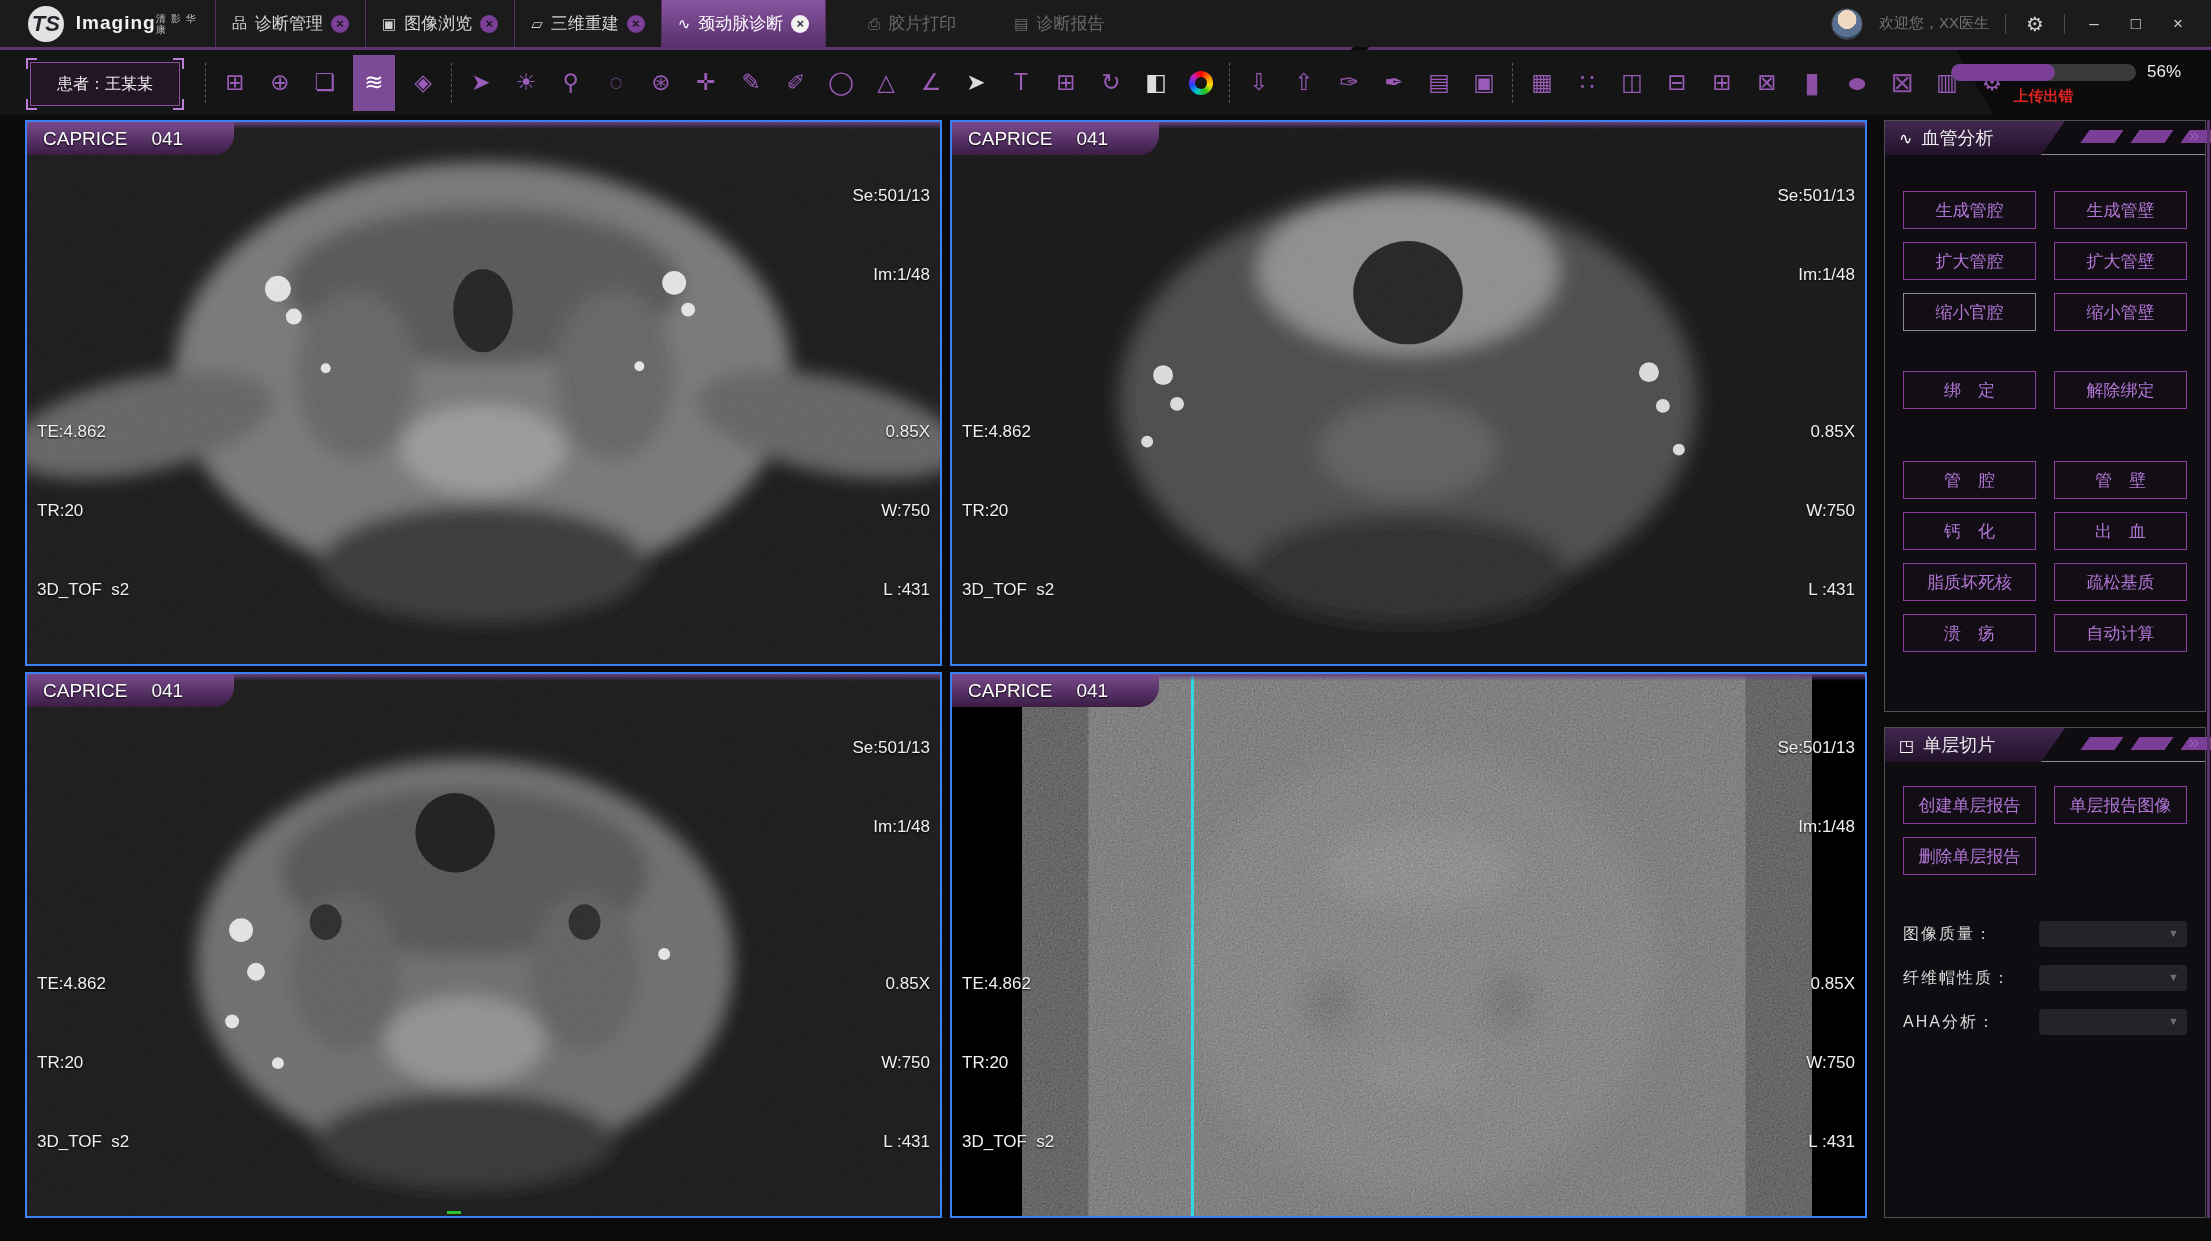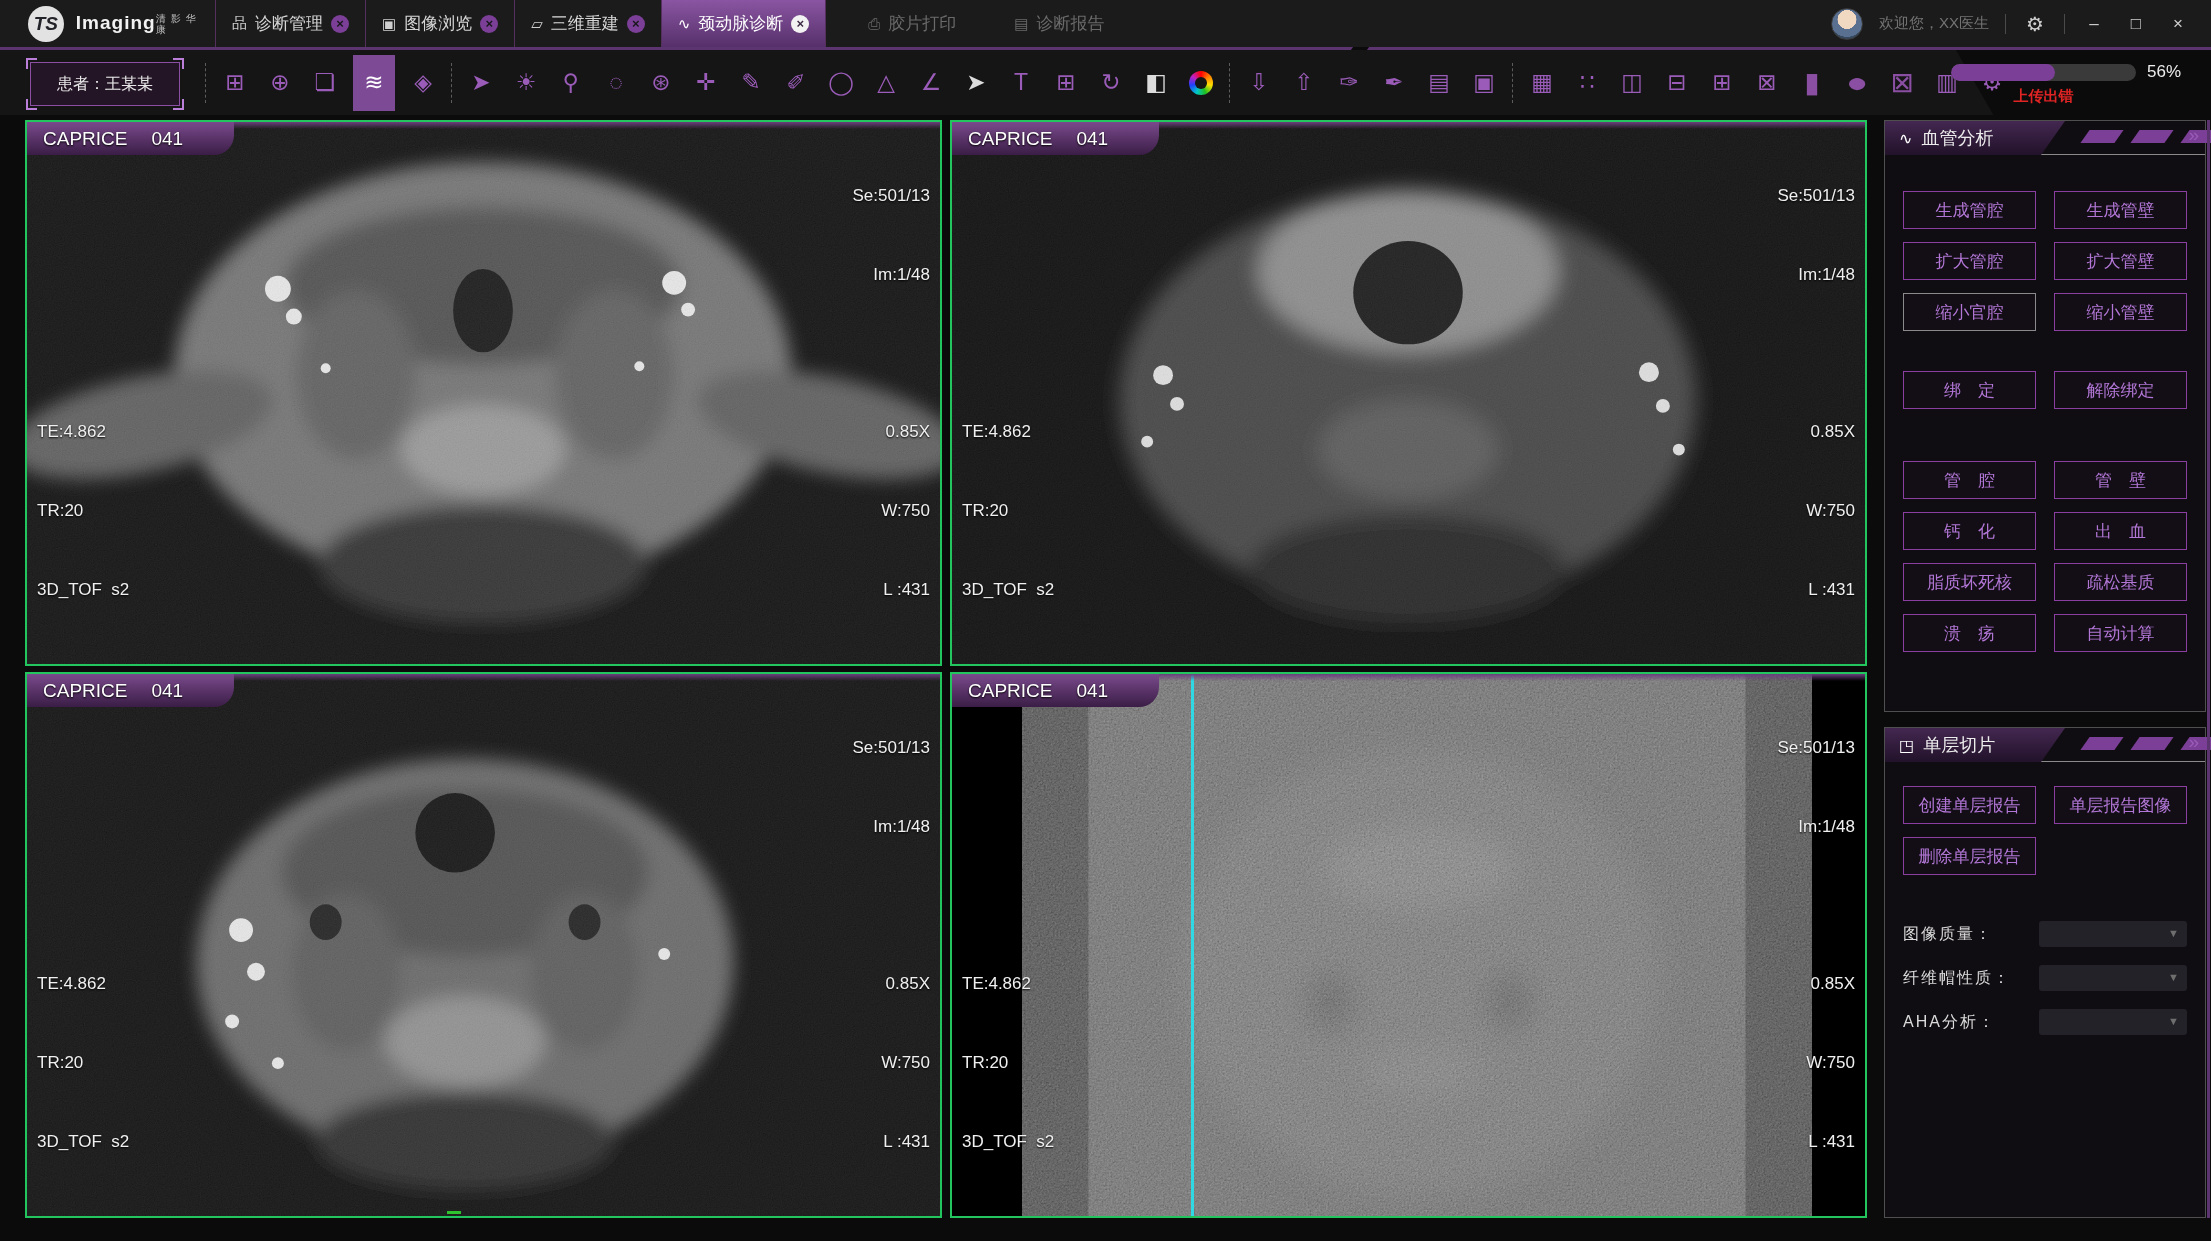--- a/index.html
+++ b/index.html
@@ -3,21 +3,21 @@
 <meta charset="utf-8">
 <style>
   * { margin:0; padding:0; box-sizing:border-box; }
   html,body { background:#060606; }
   body { font-family:"Liberation Sans","DejaVu Sans",sans-serif; }
   .window { position:relative; width:2211px; height:1241px; background:#0b0b0b; overflow:hidden; }
 
   
   .titlebar { position:absolute; left:0; top:0; width:2211px; height:47px; background:#1b1b1b; display:flex; align-items:center; }
   .logo { display:flex; align-items:center; gap:12px; padding-left:28px; width:215px; flex:none; }
-  .logo-badge { width:36px; height:36px; border-radius:50%; background:#e2e2e2; color:#23232a; font-weight:bold; font-style:italic; font-size:19px; display:flex; align-items:center; justify-content:center; }
+  .logo-badge { width:36px; height:36px; border-radius:50%; background:#e2e2e2; color:#23232a; font-weight:bold; font-style:italic; font-size:22px; display:flex; align-items:center; justify-content:center; }
   .logo-texts { display:flex; flex-direction:row; line-height:1.1; }
   .logo-texts b { font-size:19px; color:#f2f2f2; letter-spacing:1px; }
   .logo-texts small { font-size:10px; color:#bdbdbd; letter-spacing:5px; }
   .tabs { display:flex; height:100%; }
   .tab { display:flex; align-items:center; gap:8px; padding:0 16px; font-size:17px; color:#d6d6d6; border-left:1px solid #55305f; cursor:default; }
   .tab[data-state="active"] { background:linear-gradient(180deg,#8a55a2,#56306a); color:#fff; border-right:1px solid #55305f; }
   .tab[data-state="disabled"] { border:none; margin-left:26px; color:#6a6a6a; }
   .tab-icon { font-size:15px; color:#cfcfcf; }
   .tab[data-state="active"] .tab-icon { color:#fff; }
   .tab[data-state="disabled"] .tab-icon { color:#6a6a6a; }
@@ -50,21 +50,21 @@
   .tool[data-name="color-wheel-icon"] .glyph { width:24px; height:24px; border-radius:50%; background:conic-gradient(#f00,#ff8000,#ffe000,#20c020,#00c8c8,#2040ff,#c020c0,#f00); display:block; }
   .tool[data-name="color-wheel-icon"] .glyph::after { content:""; position:absolute; inset:6px; border-radius:50%; background:#151515; }
   .tool[data-name="roi-ellipse-icon"] .glyph { transform:scaleX(1.35); }
   .upload { position:absolute; right:30px; top:7px; width:230px; z-index:2; }
   .track { position:absolute; left:0; top:7px; width:185px; height:17px; border-radius:9px; background:#3a3a3a; overflow:hidden; }
   .fill { height:100%; background:#7b3f97; border-radius:9px; }
   .pct { position:absolute; right:0; top:5px; color:#ececec; font-size:17px;margin-left:44px; }
   .uerr { position:absolute; left:0; top:30px; width:185px; text-align:center; color:#e02424; font-size:15px; font-weight:bold; }
 
   
-  .vp { position:absolute; background:#a21caf; border:2px solid #22c55e; overflow:hidden; }
+  .vp { position:absolute; background:#a21caf; border:2px solid #3b82f6; overflow:hidden; }
   #vp1 { left:25px; top:120px; width:917px; height:546px; }
   #vp2 { left:950px; top:120px; width:917px; height:546px; }
   #vp3 { left:25px; top:672px; width:917px; height:546px; }
   #vp4 { left:950px; top:672px; width:917px; height:546px; }
   .mri { position:absolute; inset:0; width:100%; height:100%; }
   .vp-topstrip { position:absolute; left:0; top:0; right:0; height:7px; background:linear-gradient(180deg,#6b3f7d,rgba(40,20,50,0)); z-index:2; }
   .vp-tab { position:absolute; left:0; top:0; width:207px; height:33px; background:linear-gradient(180deg,#7a4a8c,#3a1d46); border-bottom-right-radius:20px; z-index:3; display:flex; align-items:center; padding-left:16px; color:#fff; font-size:19px; text-shadow:0 1px 2px #000; }
   .vp-num { margin-left:24px; }
   .ov { position:absolute; color:#f0f0f0; font-size:17px; line-height:1.55; z-index:3; text-shadow:0 1px 2px #000; white-space:pre; }
   .ov.tr { right:10px; top:8px; text-align:right; }

